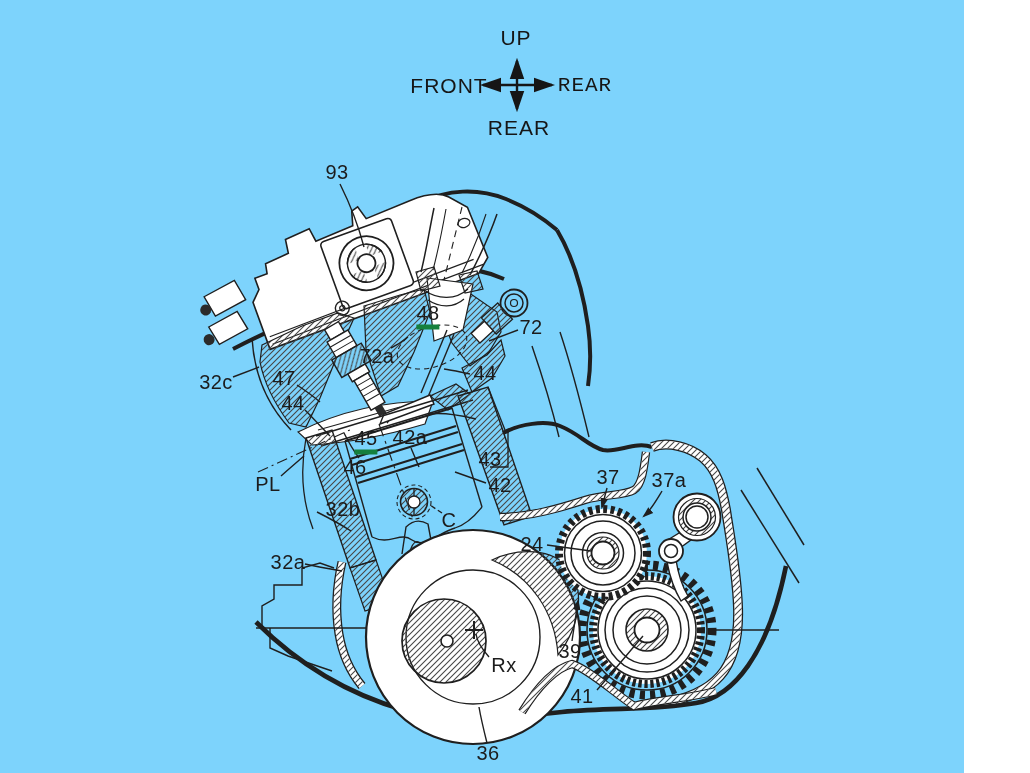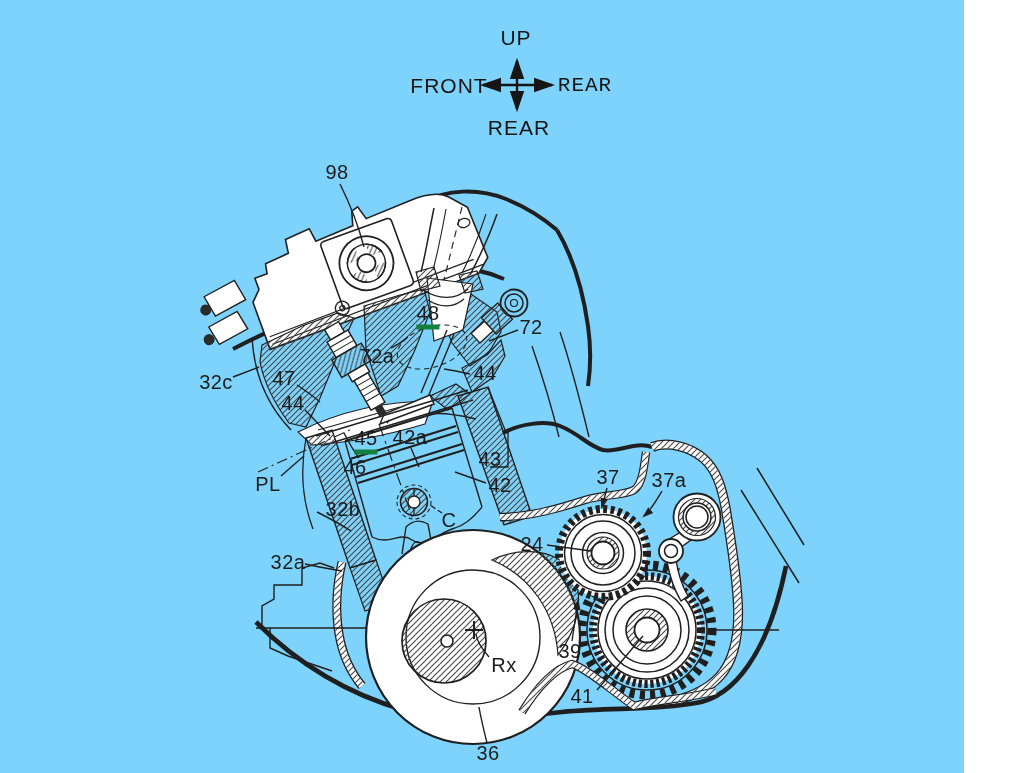--- a/index.html
+++ b/index.html
@@ -265,21 +265,21 @@
       </g>
     </g>
   </svg>
 
   <div class="compass-word" style="left:516px;top:37px;">UP</div>
   <div class="compass-word" style="left:449px;top:85px;">FRONT</div>
   <div class="compass-word" style="left:585px;top:85px;font-family:Liberation Mono, monospace;">REAR</div>
   <div class="compass-word" style="left:519px;top:127px;">REAR</div>
 
   <div>
-      <div class="lbl" style="left: 337px; top: 172px;">98</div>
+      <div class="lbl" style="left: 337px; top: 172px;">93</div>
       <div class="lbl u" style="left: 428px; top: 316px;">48</div>
       <div class="lbl" style="left: 531px; top: 327px;">72</div>
       <div class="lbl" style="left: 377px; top: 356px;">72a</div>
       <div class="lbl" style="left: 485px; top: 373px;">44</div>
       <div class="lbl" style="left: 216px; top: 382px;">32c</div>
       <div class="lbl" style="left: 284px; top: 378px;">47</div>
       <div class="lbl" style="left: 293px; top: 403px;">44</div>
       <div class="lbl" style="left: 490px; top: 419px; margin-top: 40px;">43</div>
       <div class="lbl u" style="left: 366px; top: 441px;">45</div>
       <div class="lbl" style="left: 410px; top: 437px;">42a</div>

